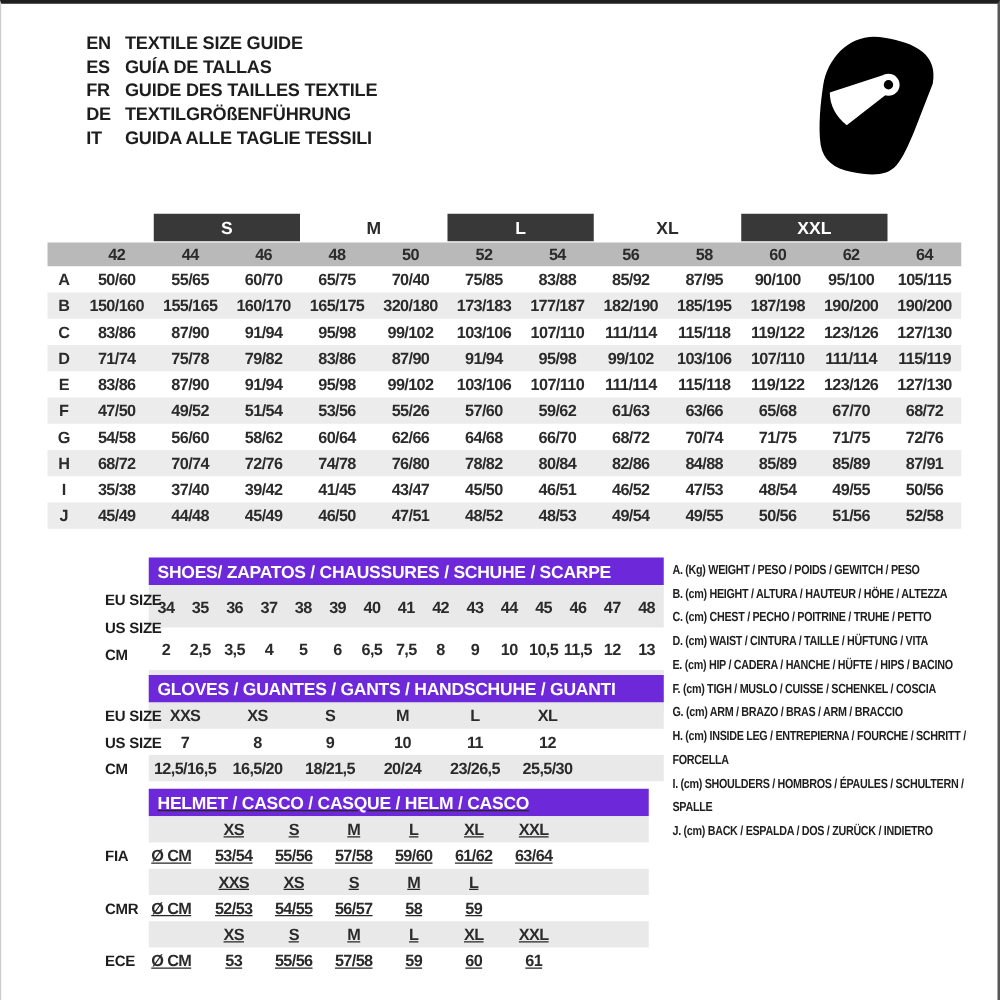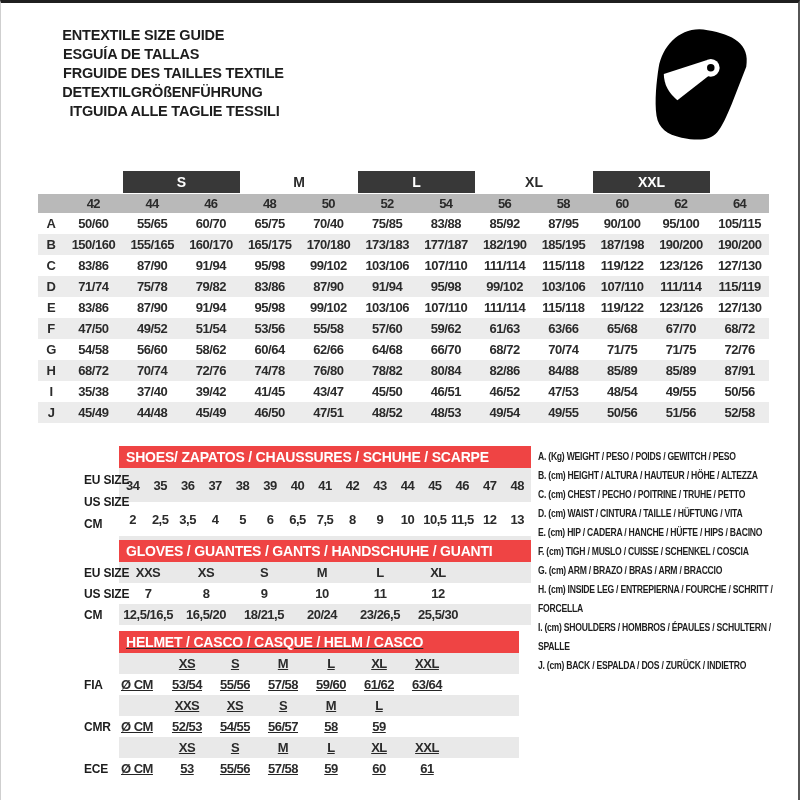--- a/index.html
+++ b/index.html
@@ -3,21 +3,21 @@
 <meta charset="utf-8">
 <style>
   * { margin:0; padding:0; box-sizing:border-box; }
   html,body { background:#fff; }
   .page {
     position:relative; width:800px; height:800px; background:#ffffff;
     font-family:"Liberation Sans", sans-serif; color:#262626; overflow:hidden;
     border-top:3px solid #1f1f1f; border-right:2px solid #565656; border-left:1px solid #cfcfcf;
   }
   
-  .langs { position:absolute; left:50px; top:22px;text-align:right; }
+  .langs { position:absolute; left:68px; top:22px; }
   .lang-row { display:flex; height:19px; align-items:center; }
   .lang-code { width:31px; font-weight:700; font-size:14.5px; letter-spacing:-0.2px; color:#1d1d1d; }
   .lang-title { font-weight:700; font-size:14.5px; letter-spacing:-0.2px; color:#1d1d1d; white-space:nowrap; }
   .helmet-icon { position:absolute; left:648px; top:22px; }
   
   .main-table { position:absolute; left:37px; top:168px; width:731px; }
   .mt-row { display:grid; grid-template-columns:26px repeat(12, 1fr); }
   .mt-groups { height:22px; }
   .mt-nums { height:19px; background:#b9b9b9; margin-top:1px; }
   .mt-data { height:21px; }
@@ -25,21 +25,21 @@
   .cell {
     display:flex; align-items:center; justify-content:center;
     font-weight:700; font-size:13px; letter-spacing:-0.5px; color:#2b2b2b; white-space:nowrap;
   }
   .mt-group { font-size:14px; letter-spacing:0; }
   .mt-group.boxed { background:#383838; color:#ffffff; }
   .row-letter { font-size:13px; }
   
   .sub { position:absolute; left:37px; width:500px; }
   .sub-bar {
-    margin-left:81px; height:22px; background:#ef4444; color:#fff;
+    margin-left:81px; height:22px; background:#6d28d9; color:#fff;
     font-weight:700; font-size:14px; letter-spacing:-0.2px;
     display:flex; align-items:center; padding-left:7px; white-space:nowrap;
   }
   .bar-w412 { width:412px; }
   .bar-w400 { width:400px; }
   .sub-row { margin-left:81px; display:grid; height:21px; }
   .sub-row.h22 { height:34px; }
   .sub-row.gray { background:#e9e9e9; }
   .shoes-grid { width:412px; grid-template-columns:repeat(15, 1fr); }
   .gloves-grid { width:412px; grid-template-columns:repeat(6, 58px) 1fr; }
@@ -127,21 +127,21 @@
         <div class="cell">90/100</div>
         <div class="cell">95/100</div>
         <div class="cell">105/115</div>
       </div>
       <div class="mt-row mt-data alt">
         <div class="cell row-letter">B</div>
         <div class="cell">150/160</div>
         <div class="cell">155/165</div>
         <div class="cell">160/170</div>
         <div class="cell">165/175</div>
-        <div class="cell">170/180</div>
+        <div class="cell">320/180</div>
         <div class="cell">173/183</div>
         <div class="cell">177/187</div>
         <div class="cell">182/190</div>
         <div class="cell">185/195</div>
         <div class="cell">187/198</div>
         <div class="cell">190/200</div>
         <div class="cell">190/200</div>
       </div>
       <div class="mt-row mt-data">
         <div class="cell row-letter">C</div>
@@ -187,21 +187,21 @@
         <div class="cell">119/122</div>
         <div class="cell">123/126</div>
         <div class="cell">127/130</div>
       </div>
       <div class="mt-row mt-data alt">
         <div class="cell row-letter">F</div>
         <div class="cell">47/50</div>
         <div class="cell">49/52</div>
         <div class="cell">51/54</div>
         <div class="cell">53/56</div>
-        <div class="cell">55/58</div>
+        <div class="cell">55/26</div>
         <div class="cell">57/60</div>
         <div class="cell">59/62</div>
         <div class="cell">61/63</div>
         <div class="cell">63/66</div>
         <div class="cell">65/68</div>
         <div class="cell">67/70</div>
         <div class="cell">68/72</div>
       </div>
       <div class="mt-row mt-data">
         <div class="cell row-letter">G</div>

